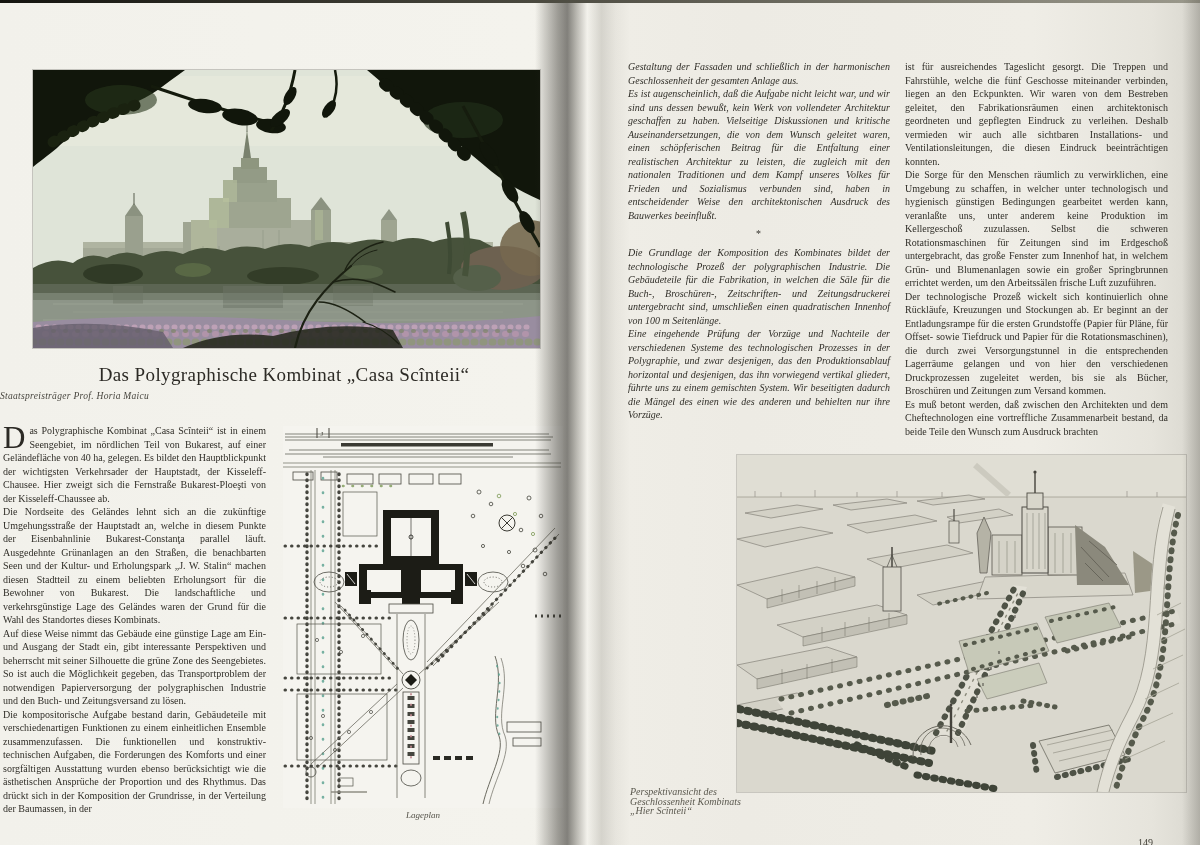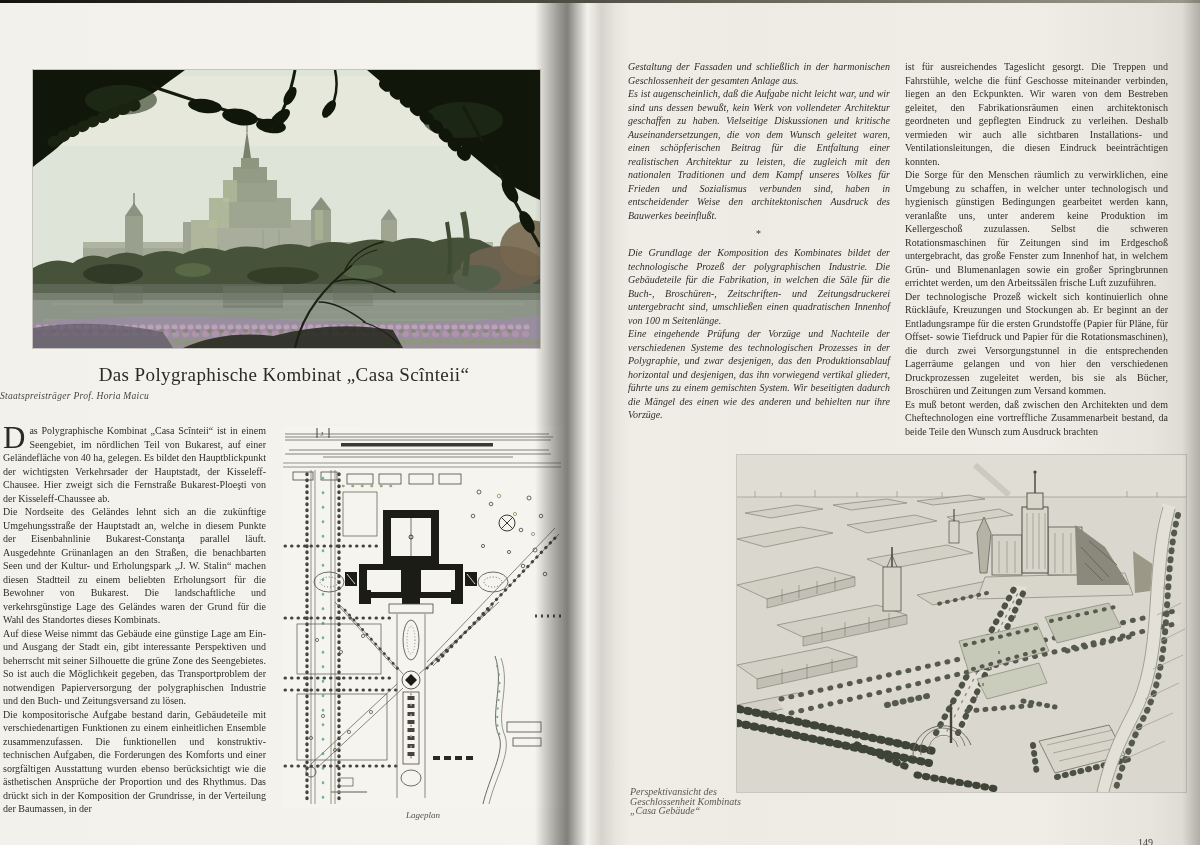--- a/index.html
+++ b/index.html
@@ -509,21 +509,21 @@
             <line x1="262" y1="196" x2="262" y2="199"></line>
           <line x1="270" y1="178" x2="270" y2="181"></line>
             <line x1="278" y1="160" x2="278" y2="163"></line>
         </g>
       </svg>
     </figure>
 
     <div class="persp-caption">
       <span>Perspektivansicht des</span>
       <span>Geschlossenheit Kombinats</span>
-      <span>„Casa Gebäude“</span>
+      <span>„Hier Scînteii“</span>
     </div>
 
     <div class="pagenum">149</div>
   </div>
 
   <div class="gutter"></div>
   <div class="top-edge"></div>
   <div class="right-edge"></div>
 </div>
 

